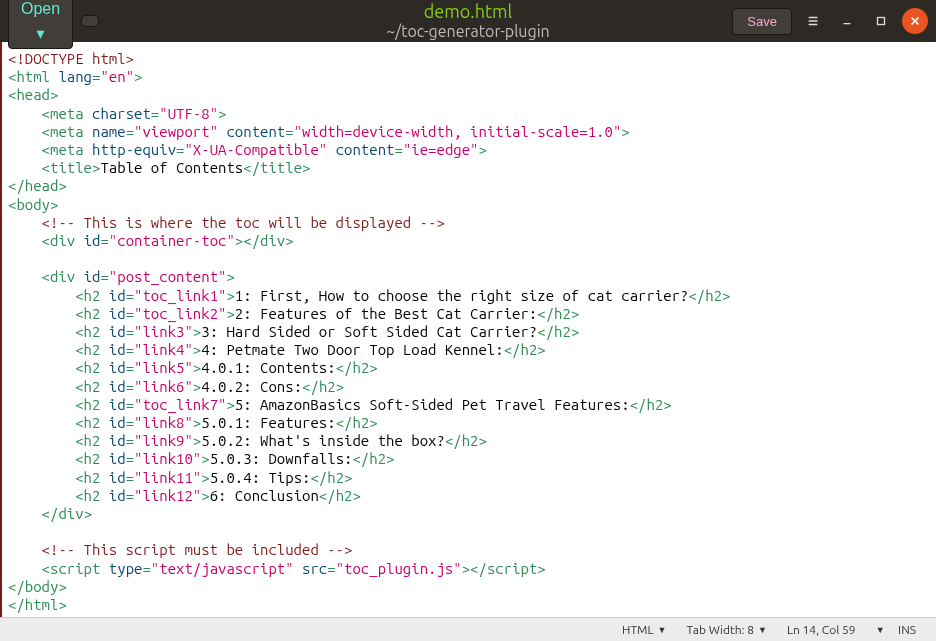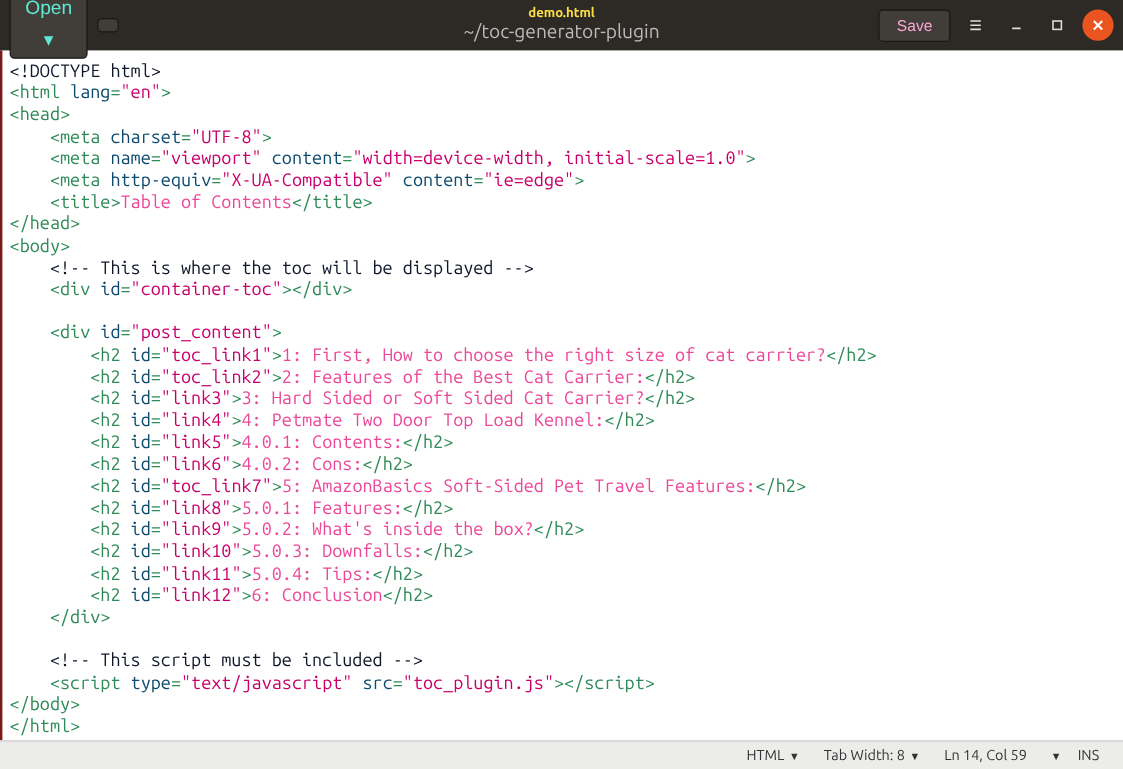--- a/index.html
+++ b/index.html
@@ -46,21 +46,21 @@
   display: flex;
   align-items: center;
 }
 .title-center {
   position: absolute;
   left: 50%;
   transform: translateX(-50%);
   text-align: center;
   line-height: 1.15;
 }
-.title-center .fname { font-weight: bold; font-size: 11px; color: #fde047; }
+.title-center .fname { font-weight: normal; font-size: 18px; color: #84cc16; }
 .title-center .fpath { font-size: 16px; color: #bbb; }
 .titlebar-right { margin-left: auto; display: flex; align-items: center; gap: 8px; }
 .save-btn {
   background: #413d39;
   border: 1px solid #1a1715;
   border-radius: 4px;
   padding: 5px 14px;
   color: #f9a8d4;
   font-size: 13px;
   cursor: pointer;
@@ -85,22 +85,22 @@
   line-height: 18.2px;
   padding: 8px 6px;
   white-space: pre;
   color: #000;
   overflow: hidden;
   border-left: 2px solid #7a1a1a;
 }
 .t  { color: #2e8b57; }  
 .a  { color: #0c4a6e; }  
 .v  { color: #c9006b; }  
-.d  { color: #0f172a; }  
-.tx { color: #ec4899; }
+.d  { color: #7f1d1d; }  
+.tx { color: #000000; }
 .br { color: #2e8b57; }  
 .statusbar {
   background: #ececea;
   border-top: 1px solid #ccc;
   height: 24px;
   display: flex;
   align-items: center;
   font-size: 12px;
   color: #333;
   padding: 0 10px;

